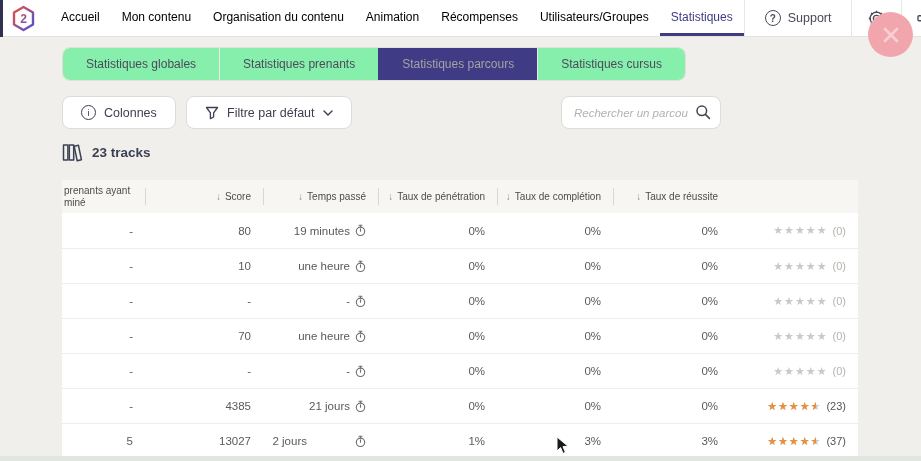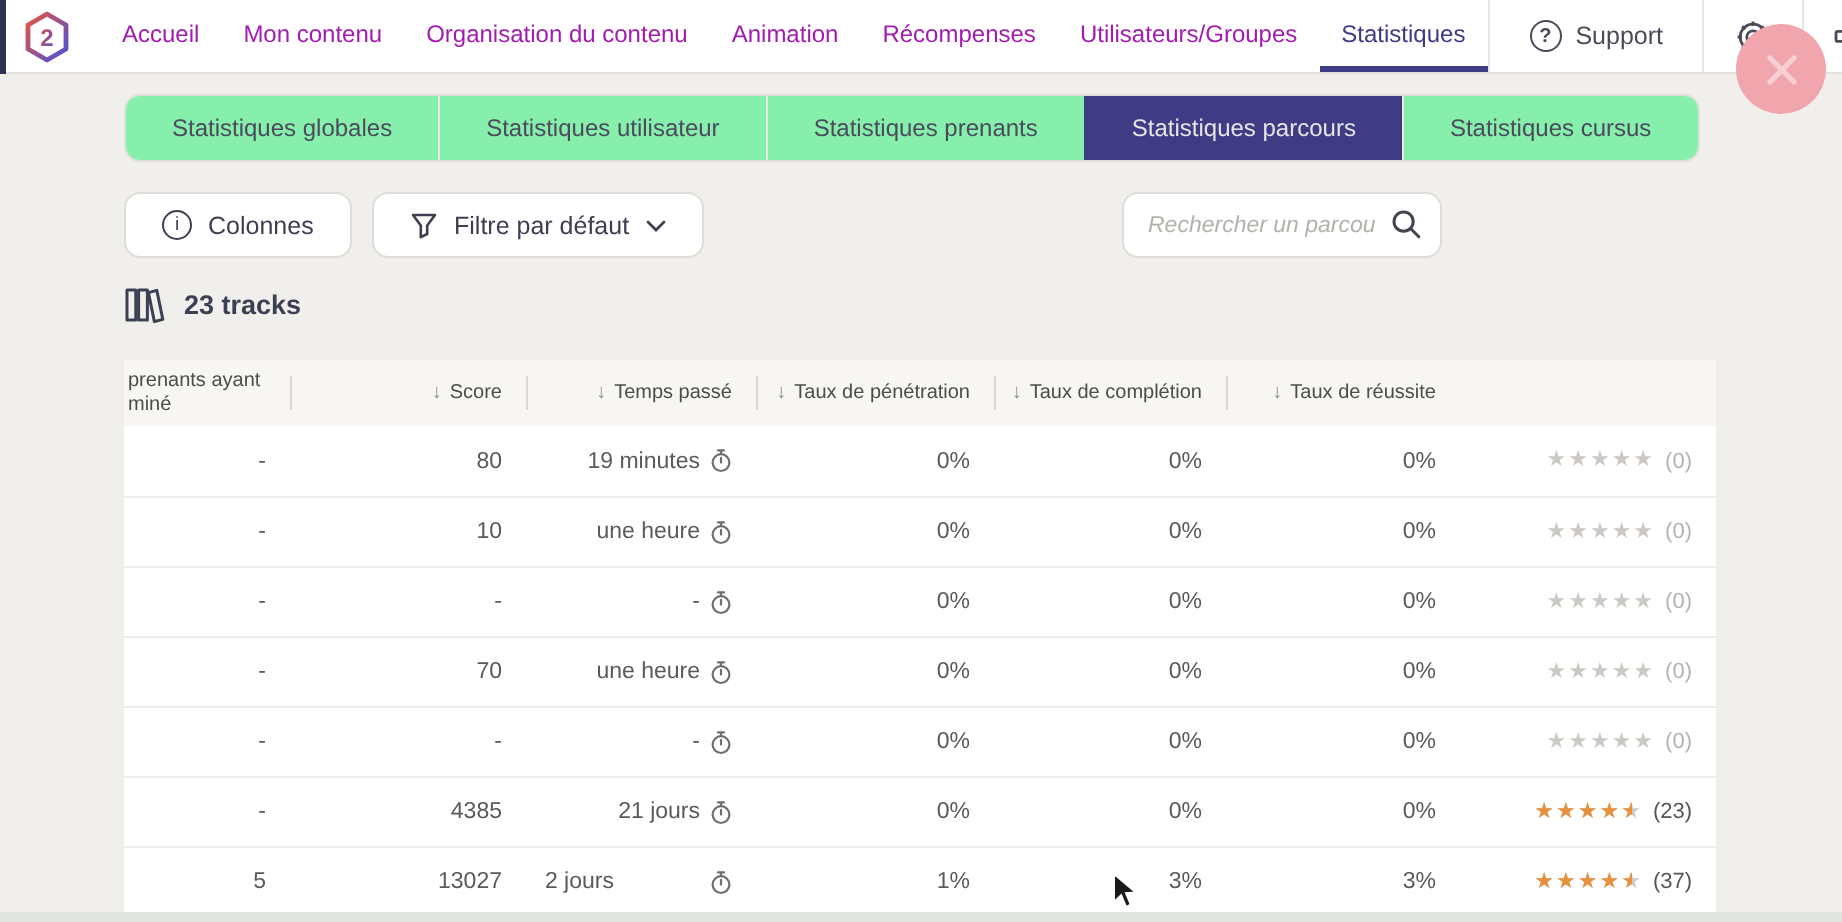--- a/index.html
+++ b/index.html
@@ -13,21 +13,21 @@
   
   .topbar {
     position: absolute; top:0; left:0; width:921px; height:37px;
     background:#fff; border-bottom:1px solid #e3e2de;
     display:flex; align-items:stretch; z-index:5;
   }
   .edge-sliver { position:absolute; left:0; top:0; width:3px; height:37px; background:#2e3150; }
   .logo-wrap { display:flex; align-items:center; padding:0 13px 0 10px; }
   .nav { display:flex; align-items:stretch; }
   .nav-item {
-    display:flex; align-items:center; padding:0 11px; font-size:12px; color:#a21caf;
+    display:flex; align-items:center; padding:0 11px; font-size:12px; color:#000000;
     border-bottom:3px solid transparent; cursor:default; white-space:nowrap;
   }
   .nav-item.active { color:#3f3b85; border-bottom-color:#3f3b85; }
   .right-cluster { margin-left:auto; display:flex; align-items:stretch; }
   .vdiv { width:1px; background:#e7e6e2; }
   .support { display:flex; align-items:center; gap:7px; padding:0 20px; font-size:12.5px; color:#4a4a58; }
   .qmark {
     width:16px; height:16px; border:1.4px solid #4a4a58; border-radius:50%;
     display:flex; align-items:center; justify-content:center;
     font-size:10px; font-weight:bold; color:#4a4a58;
@@ -41,21 +41,21 @@
   
   .tabs {
     position:absolute; top:47px; left:62px; height:34px; display:flex;
     background:#fff; border:1px solid #e0dfdb; border-radius:8px; overflow:hidden; z-index:2;
   }
   .tab {
     display:flex; align-items:center; padding:0 23px; font-size:12px; color:#4b4b5c;
     border-left:1px solid #eae9e5; white-space:nowrap; cursor:pointer; background:#86efac;
   }
   .tab:first-child { border-left:none; }
-  .tab.active { background:#3f3b85; color:#e5e5e5; border-left-color:#3f3b85; }
+  .tab.active { background:#3f3b85; color:#a3a3a3; border-left-color:#3f3b85; }
   
   .toolbar { position:absolute; top:96px; left:62px; width:796px; height:33px; }
   .btn {
     height:33px; border:1px solid #dddcd7; border-radius:8px; background:#fff;
     display:inline-flex; align-items:center; gap:8px; padding:0 18px;
     font-size:12.5px; color:#3e3e52; font-family:"Liberation Sans",sans-serif; cursor:pointer;
   }
   #columns-btn { position:absolute; left:0; top:0; }
   #filter-btn { position:absolute; left:124px; top:0; }
   .search-wrap { position:absolute; left:499px; top:0; width:160px; height:33px; }
@@ -155,21 +155,20 @@
 </div>
 
 <button class="close-btn">
   <svg width="20" height="20" viewBox="0 0 20 20" stroke="#f8d0d4" stroke-width="2.6" stroke-linecap="round">
     <path d="M4 4 L16 16 M16 4 L4 16"></path>
   </svg>
 </button>
 
 <div class="tabs">
     <div class="tab">Statistiques globales</div>
-    <div class="tab">Statistiques utilisateur</div>
     <div class="tab">Statistiques prenants</div>
     <div class="tab active">Statistiques parcours</div>
     <div class="tab">Statistiques cursus</div>
   </div>
 
 <div class="toolbar">
   <button class="btn" id="columns-btn">
     <span class="info-circle">i</span>
     <span>Colonnes</span>
   </button>

